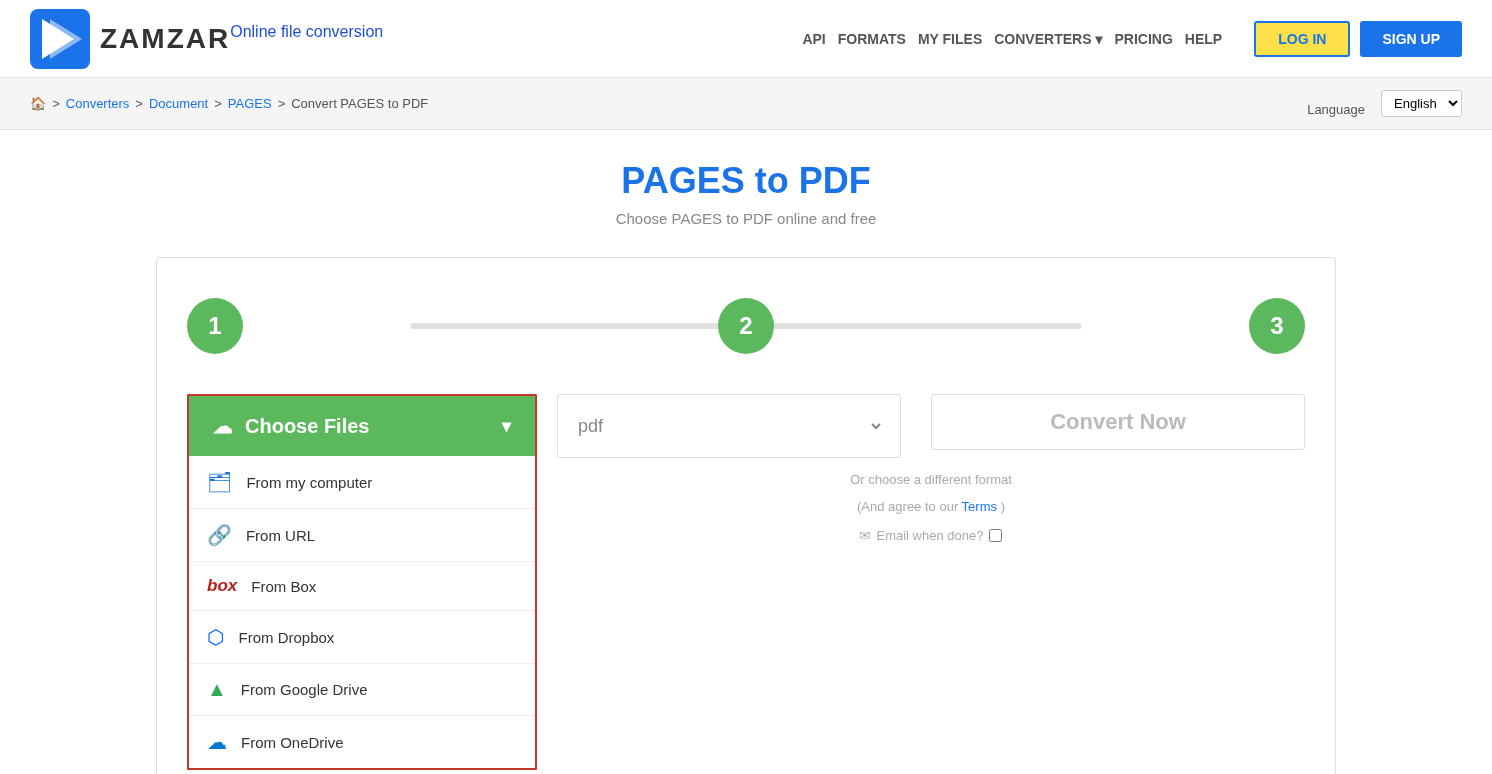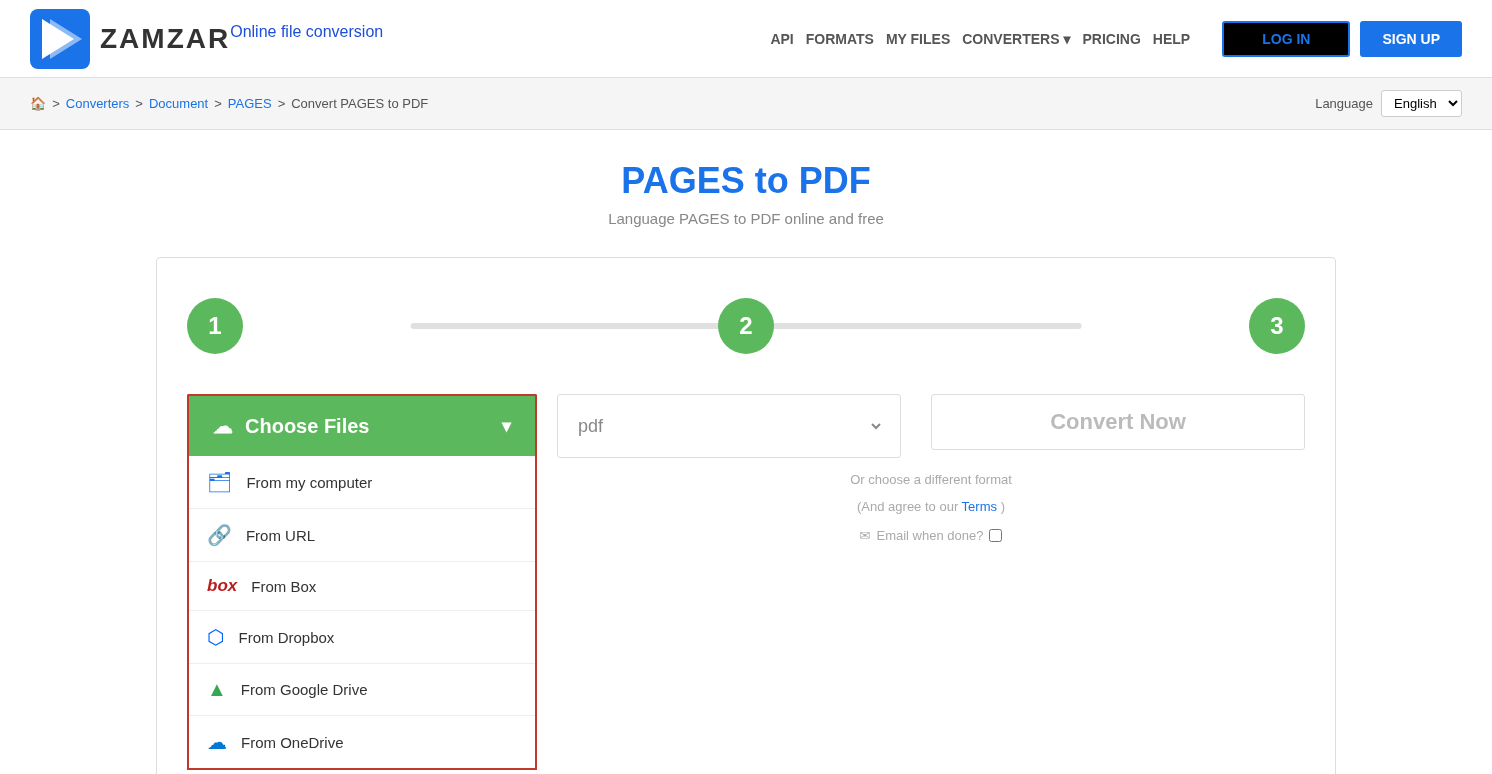--- a/index.html
+++ b/index.html
@@ -46,23 +46,23 @@
       display: flex;
       align-items: center;
       gap: 4px;
     }
     .nav-buttons {
       display: flex;
       gap: 10px;
       margin-left: 20px;
     }
     .btn-login {
-      padding: 8px 38px;
+      padding: 8px 22px;
       border: 2px solid #1a73e8;
-      background: #000000;
+      background: #fde047;
       color: #1a73e8;
       font-weight: bold;
       font-size: 14px;
       cursor: pointer;
       border-radius: 3px;
     }
     .btn-signup {
       padding: 8px 22px;
       border: none;
       background: #1a73e8;
@@ -86,22 +86,22 @@
     .breadcrumb-left {
       display: flex;
       align-items: center;
       gap: 6px;
       color: #555;
     }
     .breadcrumb-left a { color: #1a73e8; text-decoration: none; }
     .breadcrumb-left span { color: #555; }
     .breadcrumb-right {
       display: flex;
-      align-items: center;
-      gap: 8px;
+      align-items: flex-end;
+      gap: 16px;
       font-size: 13px;
       color: #555;
     }
     .lang-select {
       border: 1px solid #ccc;
       border-radius: 3px;
       padding: 4px 8px;
       font-size: 13px;
       background: #fff;
       cursor: pointer;
@@ -340,21 +340,21 @@
   <div class="breadcrumb-right">
     <span>Language</span>
     <select class="lang-select">
       <option>English</option>
     </select>
   </div>
 </div>
 
 <main class="main">
   <h1 class="page-title">PAGES to PDF</h1>
-  <p class="page-subtitle">Language PAGES to PDF online and free</p>
+  <p class="page-subtitle">Choose PAGES to PDF online and free</p>
 
   <div class="converter-card">
 
     <div class="steps">
       <div class="step-line"></div>
       <div class="step-circle">1</div>
       <div class="step-gap"></div>
       <div class="step-circle">2</div>
       <div class="step-gap"></div>
       <div class="step-circle">3</div>

